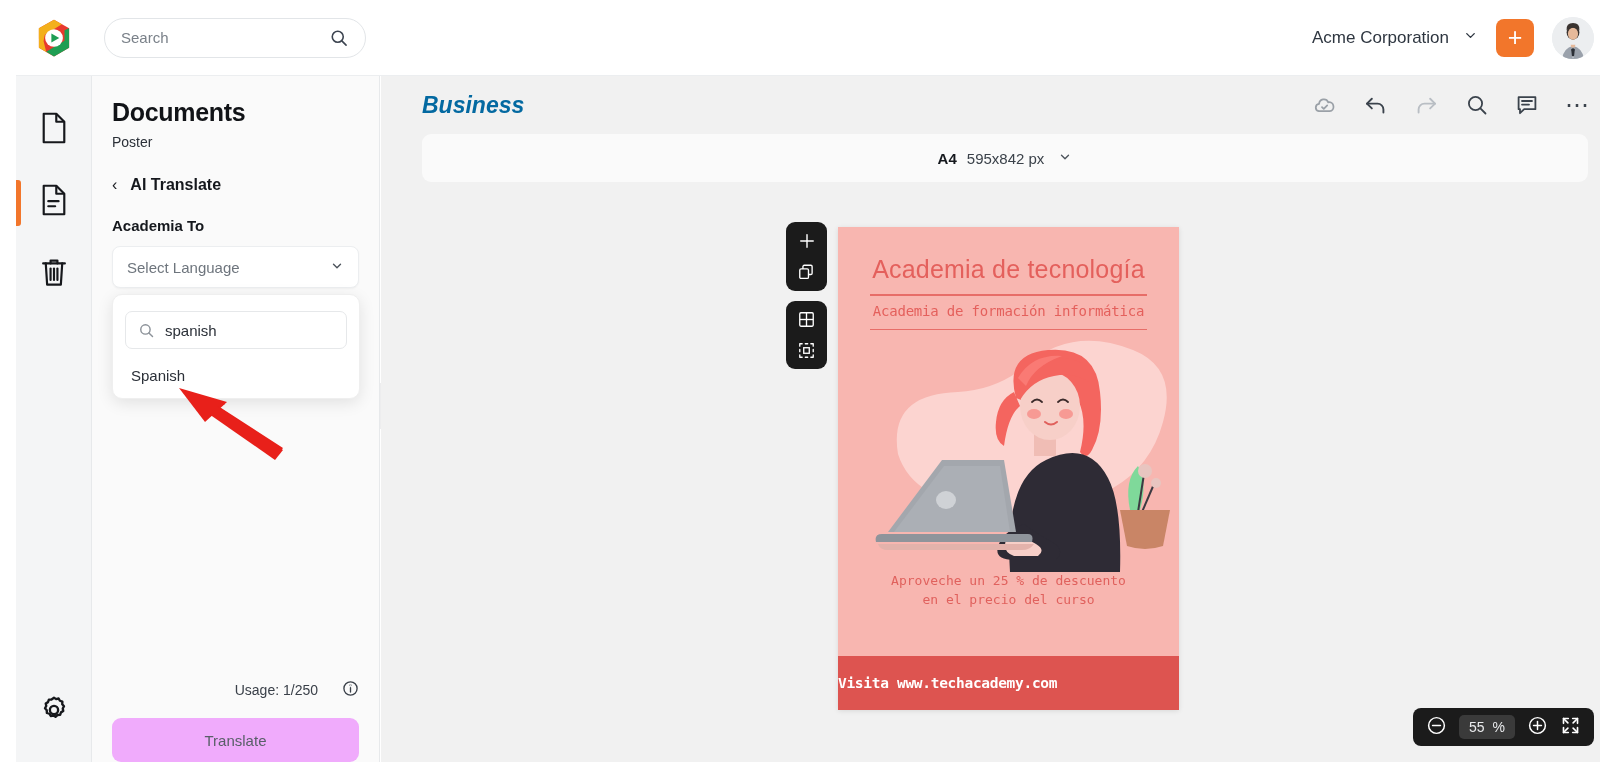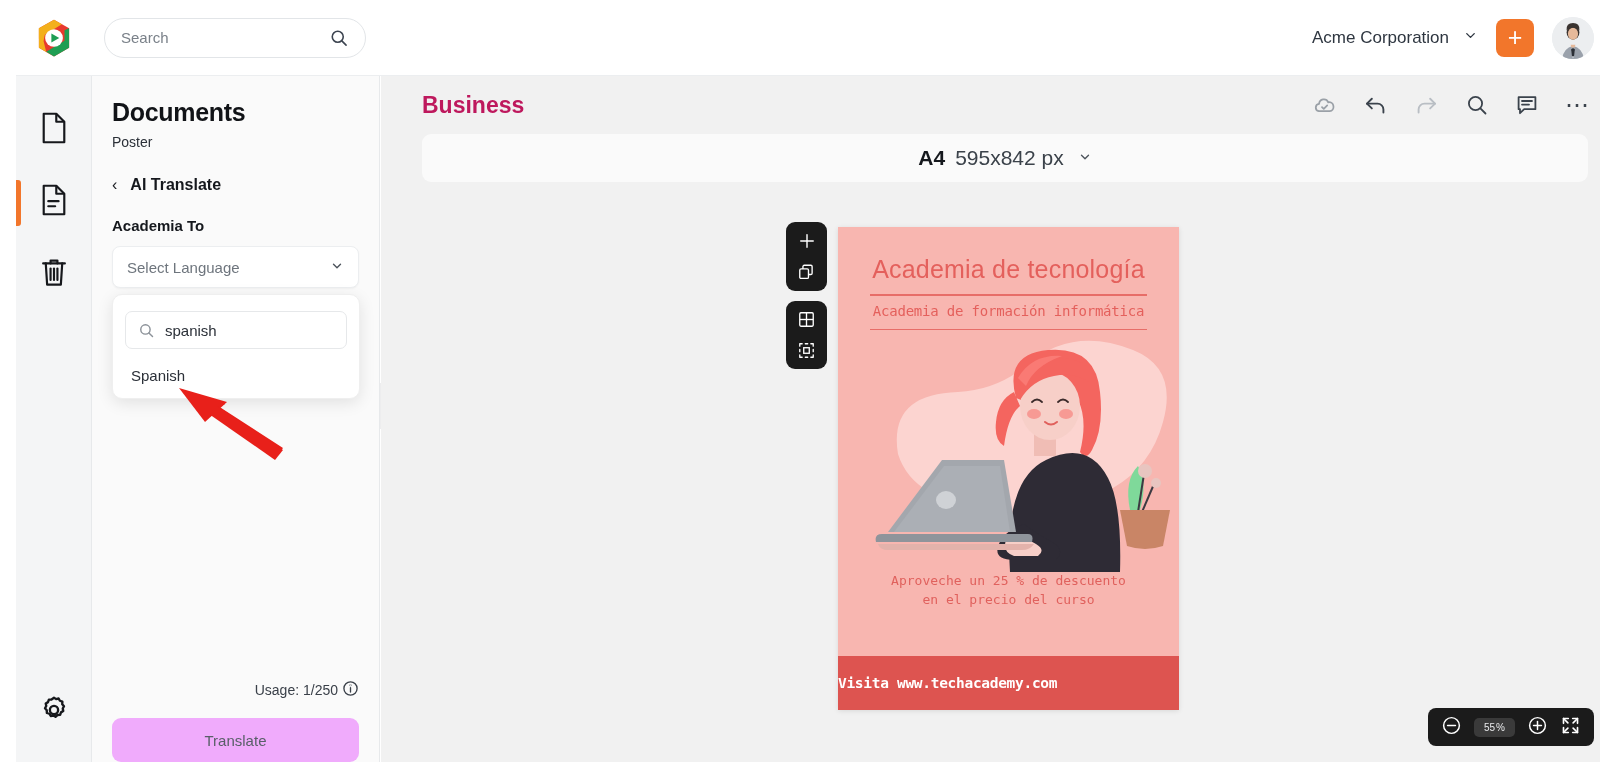--- a/index.html
+++ b/index.html
@@ -88,21 +88,21 @@
     display: flex; align-items: center; gap: 10px; padding: 0 12px;
   }
   .dd-search .ico { color: #8b9198; display: flex; }
   .dd-search .val { font-size: 15px; color: #2b3038; }
   .dd-option {
     margin-top: 18px; padding: 0 6px; font-size: 15px; color: #2b3038;
   }
 
   .usage-row {
     position: absolute; left: 20px; right: 20px; bottom: 62px;
-    display: flex; align-items: center; justify-content: flex-end; gap: 4px;
+    display: flex; align-items: center; justify-content: flex-end; gap: 24px;
     font-size: 14px; color: #3a4049;
   }
   .translate-btn {
     position: absolute; left: 20px; right: 20px; bottom: 0; height: 44px;
     background: #f0abfc; border-radius: 9px;
     display: flex; align-items: center; justify-content: center;
     font-size: 15px; color: #585f68;
   }
 
   
@@ -114,30 +114,30 @@
   }
 
   
   .main {
     position: absolute; top: 76px; left: 365px; width: 1235px; height: 686px;
     background: #f1f1f1;
   }
   .main-head {
     height: 58px; display: flex; align-items: center; padding: 0 26px 0 41px;
   }
-  .main-title { font-size: 23px; font-weight: bold; color: #be185d; }
+  .main-title { font-size: 23px; font-weight: bold; color: #0369a1; font-style: italic; }
   .tools { margin-left: auto; display: flex; align-items: center; gap: 26px; color: #3b434c; }
   .tool { display: flex; align-items: center; justify-content: center; }
   .tool.dim { color: #b9bec4; }
   .dots { font-size: 24px; letter-spacing: 1px; line-height: 0.5; color: #3b434c; }
 
   .size-bar {
     margin: 0 28px 0 41px; height: 48px; background: #fafafa; border-radius: 9px;
     display: flex; align-items: center; justify-content: center; gap: 10px;
-    font-size: 21px; color: #3b424a;
+    font-size: 15px; color: #3b424a;
   }
   .size-bar b { color: #15181d; }
   .size-bar .chev { font-size: 12px; color: #4c535b; margin-left: 4px; }
 
   
   .mini-tb {
     position: absolute; background: #1b1b1b; border-radius: 9px;
     display: flex; flex-direction: column; align-items: center;
     padding: 9px 0; gap: 12px; width: 41px; color: #fff;
   }
@@ -171,21 +171,21 @@
   }
 
   
   .zoom-ctl {
     position: absolute; right: 22px; bottom: 16px; height: 38px;
     background: #1b1b1b; border-radius: 8px; display: flex; align-items: center;
     gap: 12px; padding: 0 13px; color: #fff;
   }
   .zoom-pill {
     background: #3a3a3a; border-radius: 5px; padding: 4px 10px;
-    font-size: 10px; color: #e9eaec; display: flex; gap: 1px;
+    font-size: 14px; color: #e9eaec; display: flex; gap: 8px;
   }
 
   
   .arrow-anno { position: absolute; left: 155px; top: 378px; pointer-events: none; }
 </style>
 </head>
 <body>
 
 <div id="app">
 

